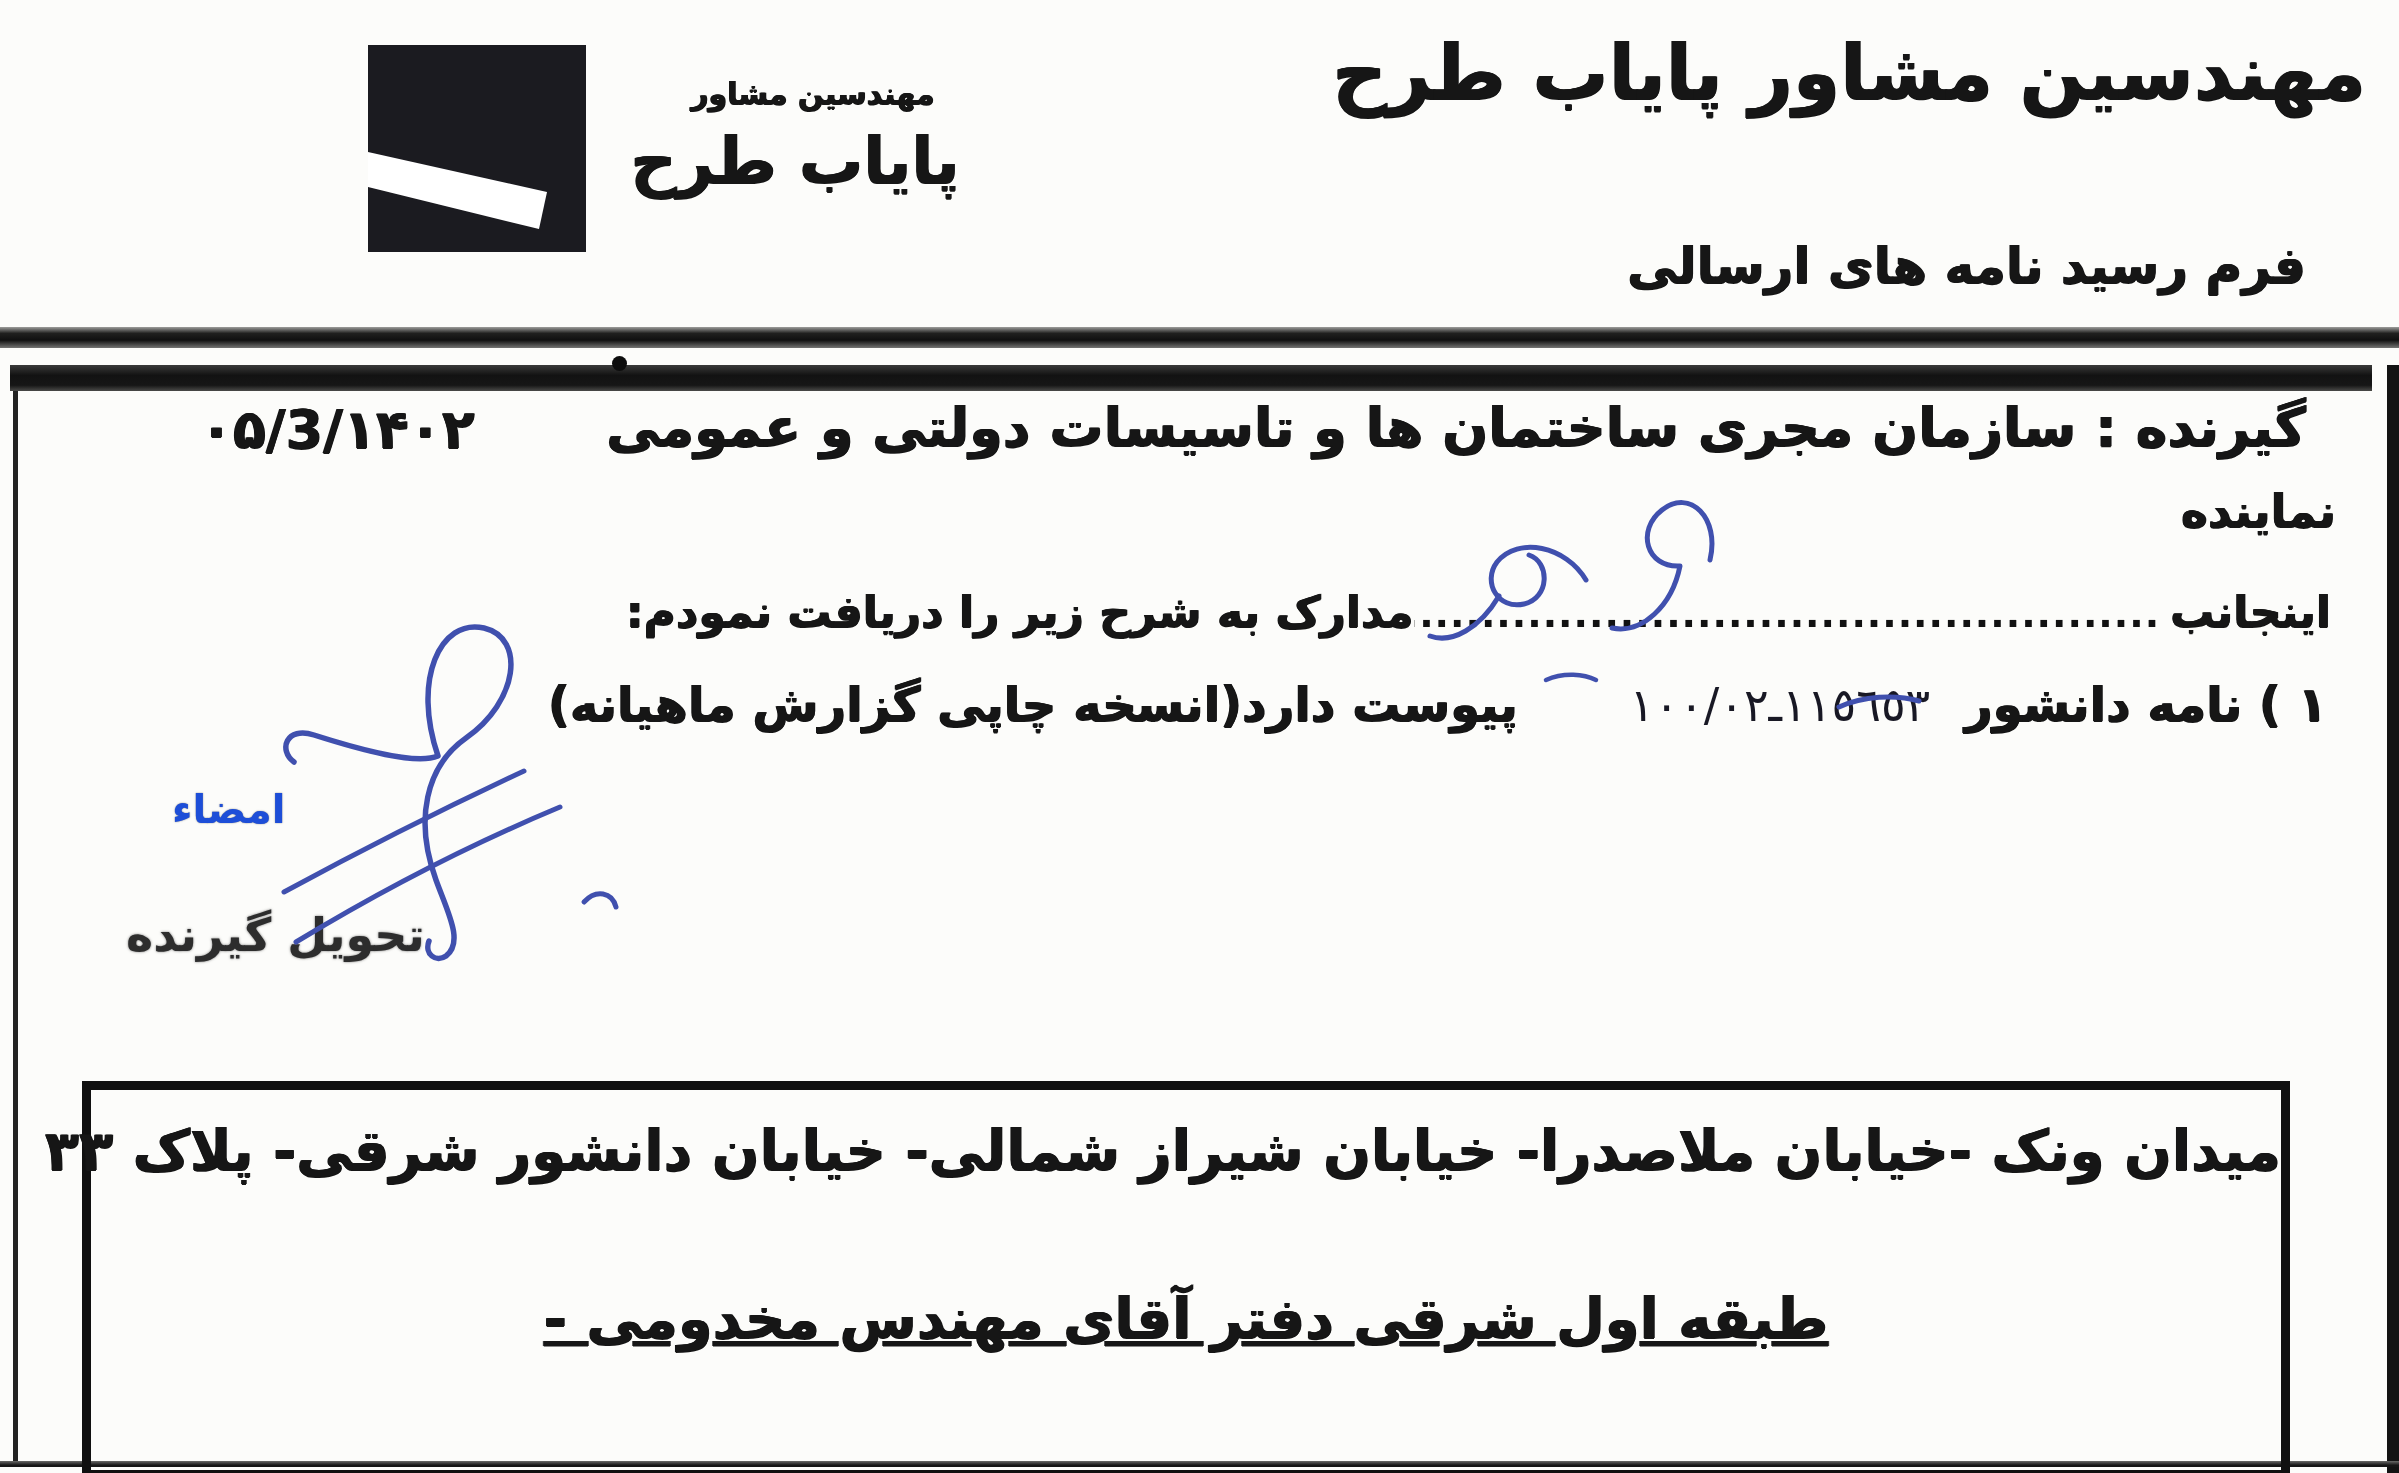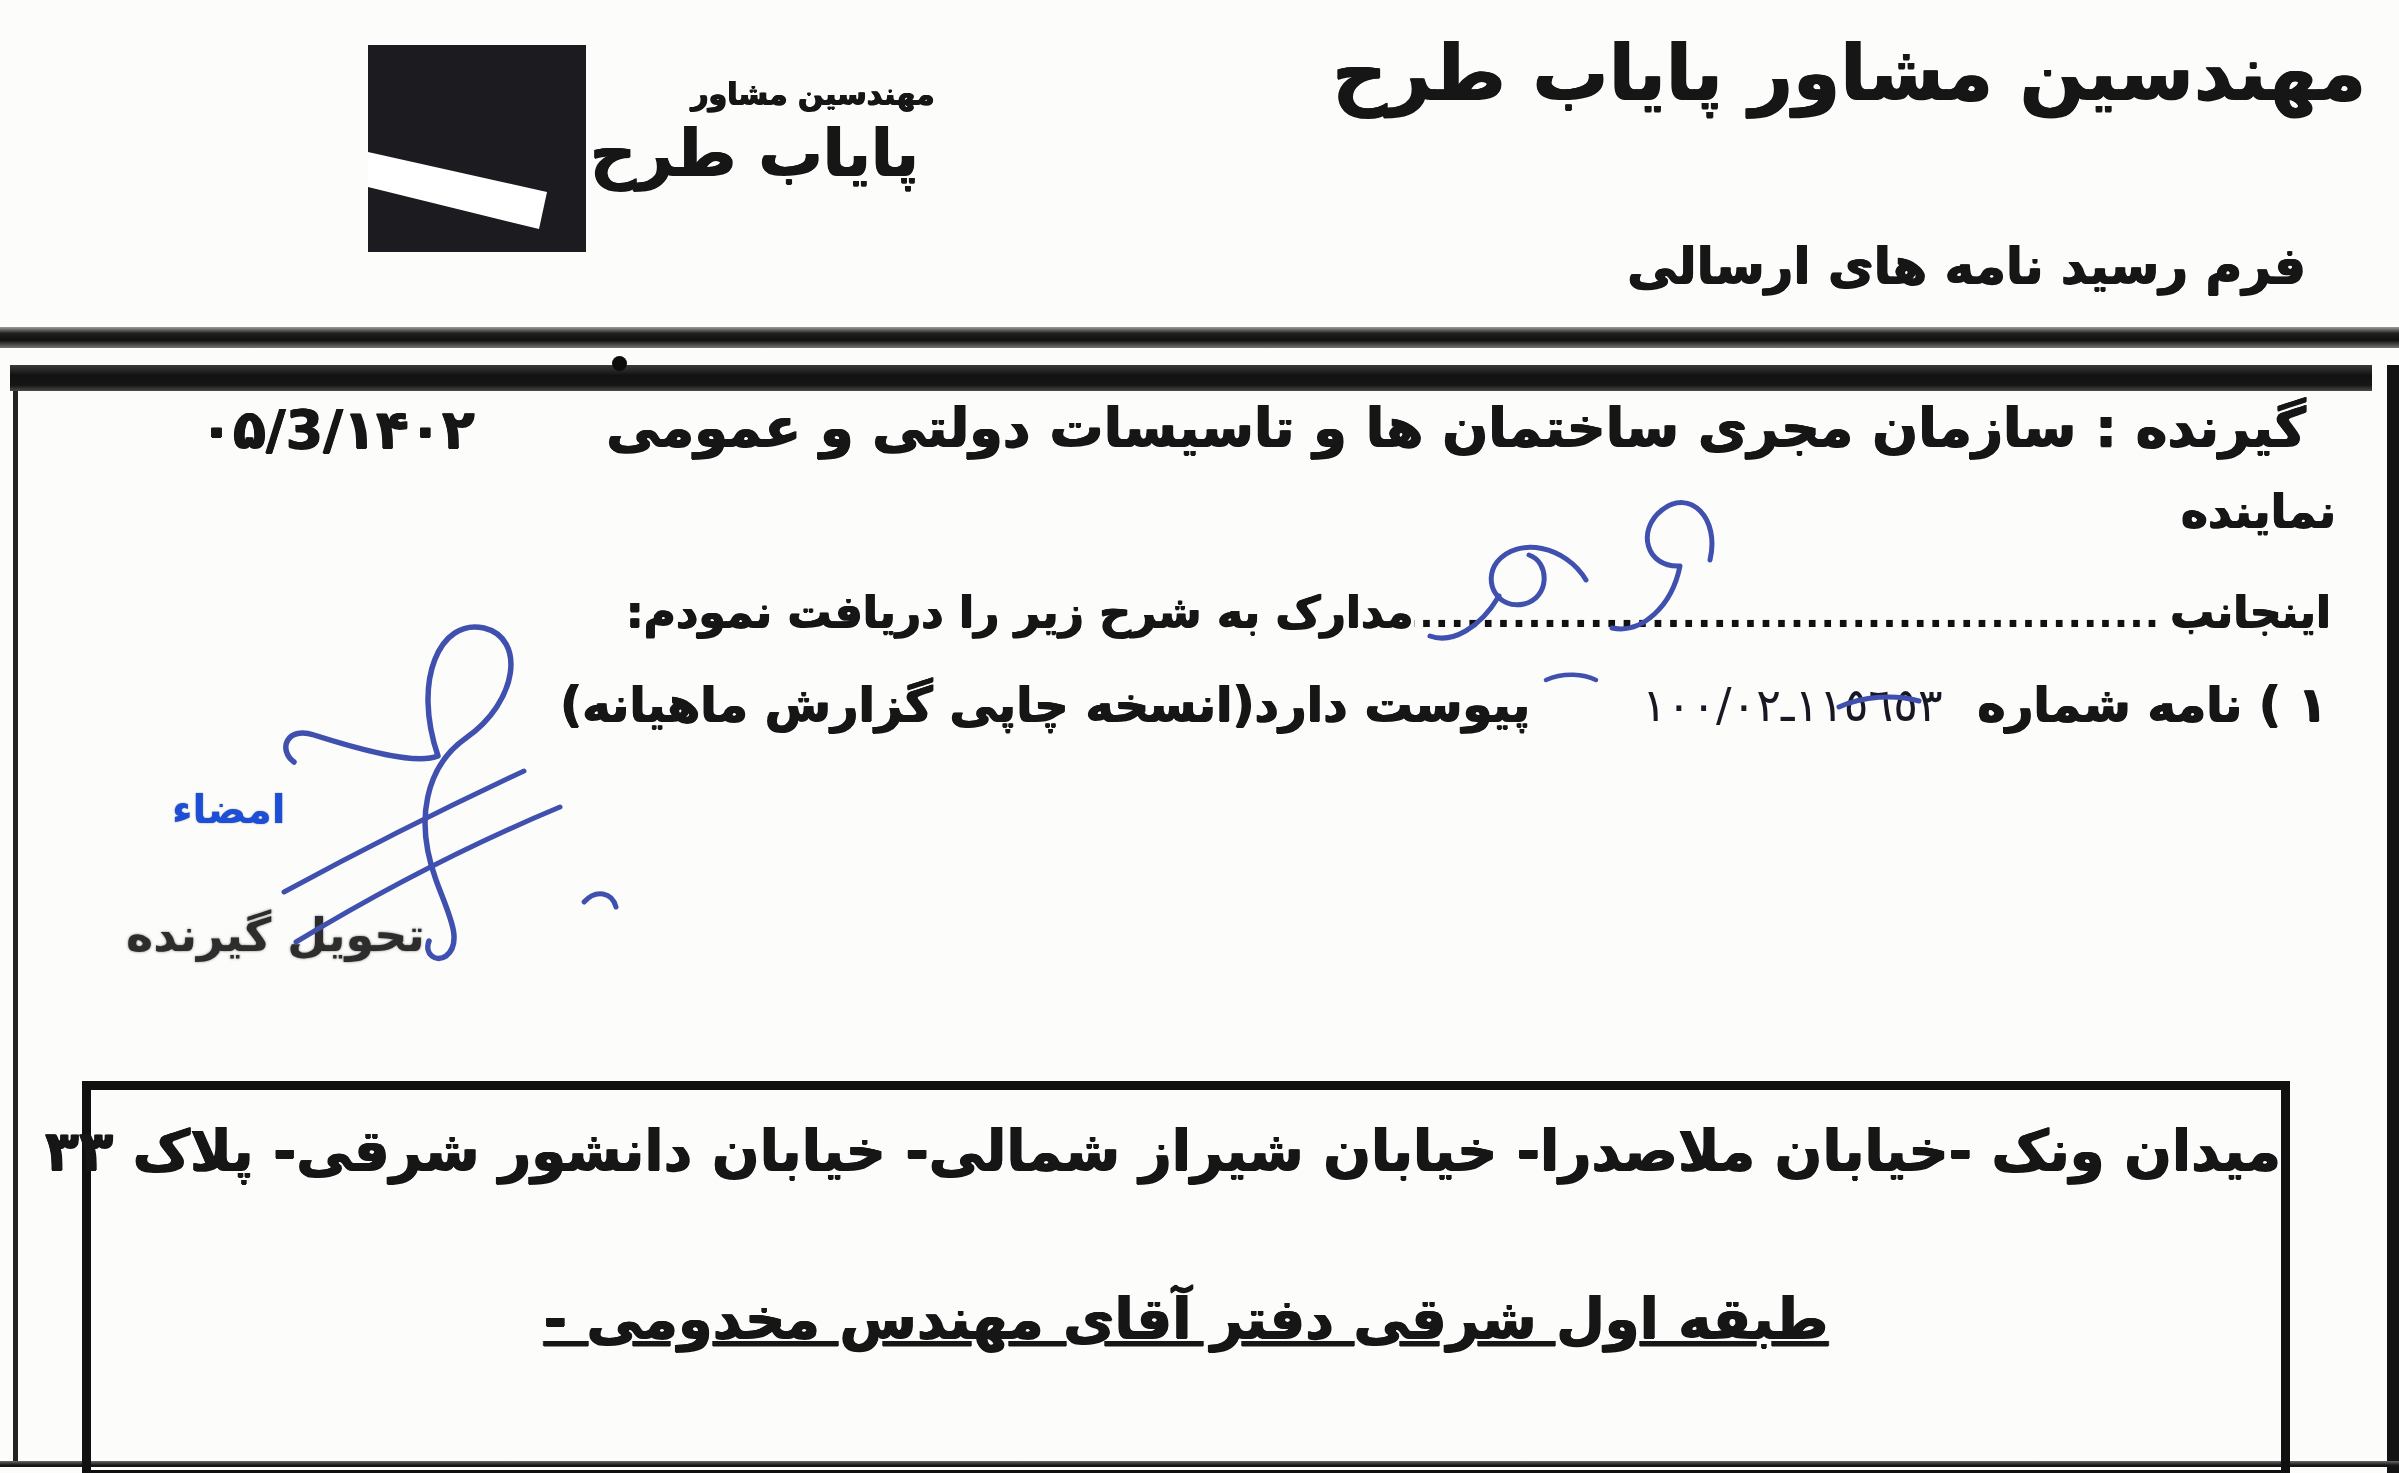--- a/index.html
+++ b/index.html
@@ -14,21 +14,21 @@
     padding-left:36px;
   }
   .abs{position:absolute;}
   .heavy{
     font-weight:bold;
     text-shadow:0.7px 0 currentColor,-0.7px 0 currentColor,0 0.5px currentColor;
   }
   
   .logo-box{left:368px;top:45px;width:218px;height:207px;}
   .logo-small{left:628px;top:76px;width:370px;text-align:center;font-size:30px;font-weight:bold;letter-spacing:0;}
-  .logo-big{left:590px;top:116px;width:410px;text-align:left;font-size:64px;}
+  .logo-big{left:590px;top:124px;width:410px;text-align:center;font-size:64px;}
   .doc-title{right:69px;top:28px;width:900px;text-align:left;font-size:76px;white-space:nowrap;}
   .doc-subtitle{right:129px;top:198px;width:620px;text-align:center;font-size:50px;white-space:nowrap;margin-top:39px;}
   
   .bar-a{left:0;top:327px;width:2399px;height:21px;
     background:linear-gradient(180deg,#9d9d9b 0%,#20201f 30%,#101010 62%,#757573 100%);}
   .bar-b{left:10px;top:365px;width:2362px;height:26px;
     background:linear-gradient(180deg,#3a3a39 0%,#121212 40%,#161616 78%,#4a4a48 100%);}
   .bar-dot{left:612px;top:356px;width:15px;height:15px;border-radius:50%;background:#0d0d0d;}
   .border-left{left:13px;top:391px;width:5px;height:1072px;background:#232322;}
   .border-right{right:27px;top:365px;width:21px;height:1108px;background:#131313;}
@@ -92,21 +92,21 @@
   <div class="abs representative heavy">نماینده</div>
 
   <div class="abs declaration">
     <span class="heavy">اینجانب</span>
     <span class="dots">....................................................................</span>
     <span class="heavy">مدارک به شرح زیر را دریافت نمودم:</span>
   </div>
 
   <div class="abs item-line heavy">
     <span>۱ )</span>
-    <span>نامه شماره</span>
+    <span>نامه دانشور</span>
     <span class="letter-no">١٠٠/٠٢ـ١١٥٦٥٣</span>
     <span>پیوست دارد(انسخه چاپی گزارش ماهیانه)</span>
   </div>
 
   <div class="abs sig-label">امضاء</div>
   <div class="abs deliveree">تحویل گیرنده</div>
 
   <svg class="abs ink name-ink" viewBox="0 0 332 232" aria-hidden="true">
     <path d="M312,92 C322,50 292,20 264,42 C238,62 248,100 282,98 C274,138 244,166 214,160" stroke-width="5"></path>
     <path d="M188,112 C168,78 120,68 99,94 C84,114 100,142 126,136 C152,130 152,94 131,87" stroke-width="5"></path>

